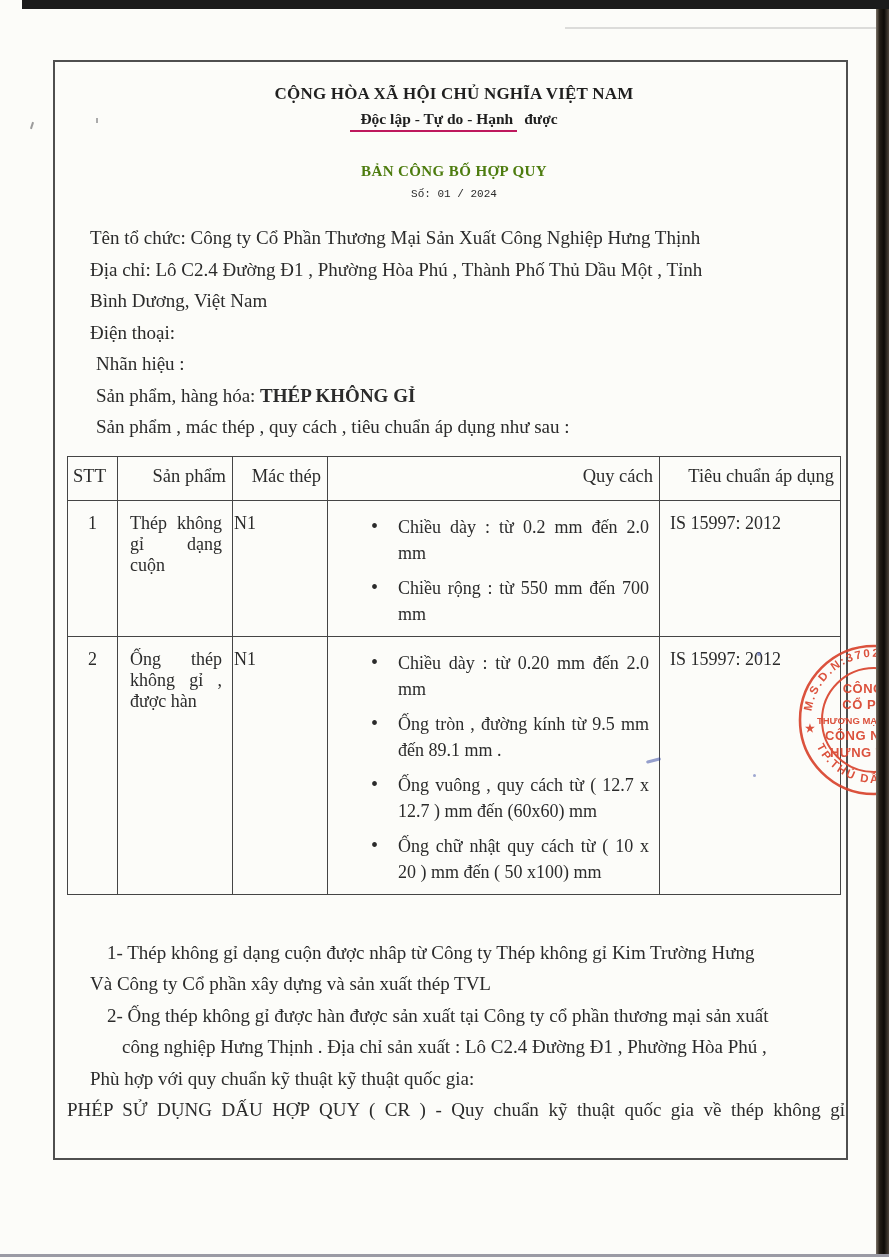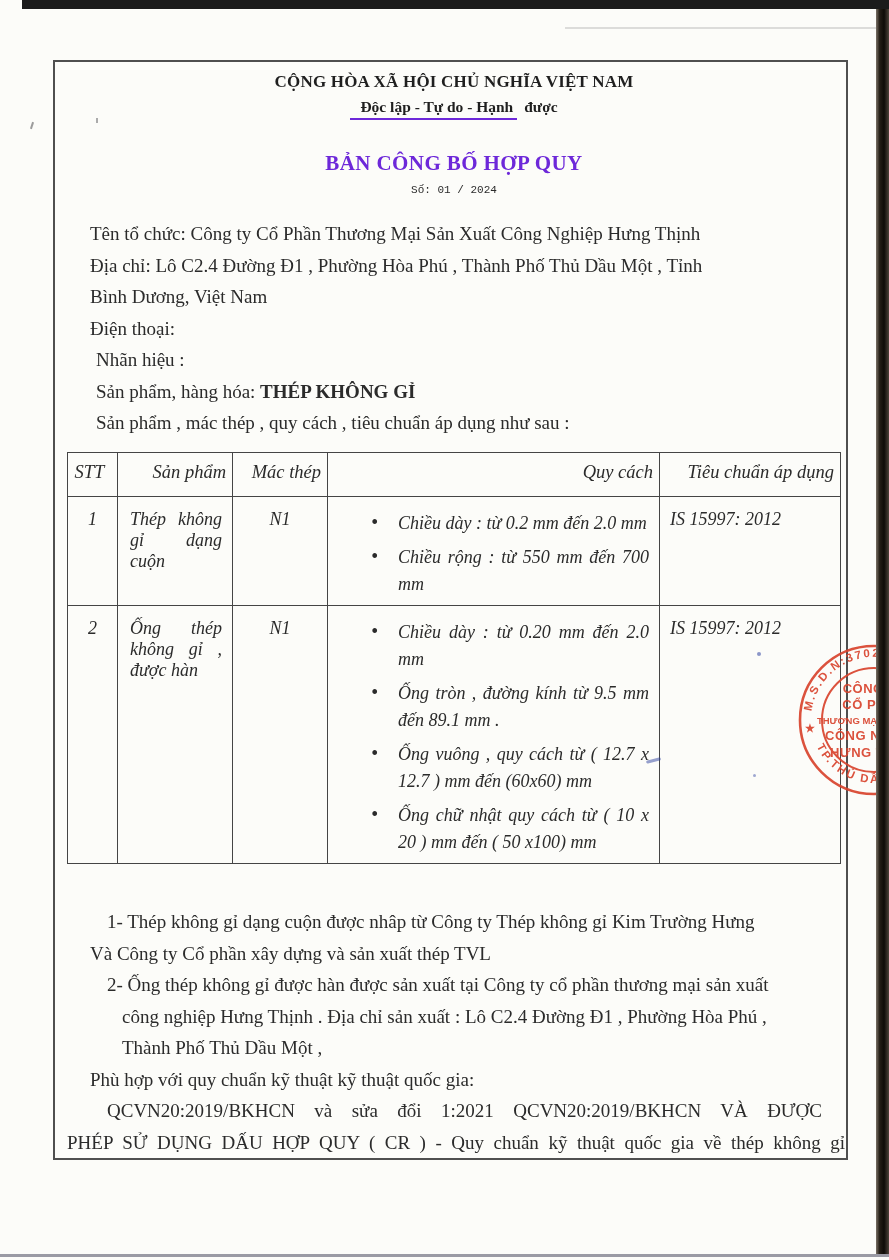--- a/index.html
+++ b/index.html
@@ -13,42 +13,42 @@
   .scan-right-strip{position:absolute; top:4px; right:0; width:13px; bottom:6px; z-index:11;
     background:linear-gradient(to right,#7a7166 0%, #241e16 28%, #0e0b07 62%, #4d443a 100%);}
   .scan-bottom-line{position:absolute; left:0; right:0; bottom:3px; height:3px; background:#9a9aa4; z-index:12;}
   .scan-streak{position:absolute; top:27px; left:565px; right:10px; height:2px; background:#dcdcda; z-index:1;}
   .speck{position:absolute; z-index:6;}
   
   .doc-border{
     position:absolute; left:53px; top:60px; width:795px; height:1100px;
     border:2px solid #4f4f4f; box-sizing:border-box; background:transparent; z-index:2;
   }
-  .doc-content{padding:8px 28px 0 35px;}
+  .doc-content{padding:20px 28px 0 35px;}
   .c{text-align:center;}
   .national-title{margin-top:2px; font-size:17px; font-weight:bold; letter-spacing:.2px; color:#1f1f1f;}
   .motto{margin-top:6px; font-size:15.5px; font-weight:bold; color:#1f1f1f;}
-  .motto .u{display:inline-block; border-bottom:2px solid #6d28d9; padding:0 4px 2px 10px;}
+  .motto .u{display:inline-block; border-bottom:2px solid #be185d; padding:0 4px 2px 10px;}
   .motto .tail{margin-left:7px;}
-  .doc-title{margin-top:31px; font-size:21px; font-weight:bold; letter-spacing:.4px; color:#6d28d9;}
+  .doc-title{margin-top:31px; font-size:15px; font-weight:bold; letter-spacing:.4px; color:#4d7c0f;}
   .doc-number{margin-top:8px; font-size:11px;font-family:Liberation Mono, monospace;}
   .info{margin-top:22px; font-size:19px; line-height:31.5px;}
   .info .line{white-space:nowrap;}
   .indent-sm{padding-left:6px;}
   .bold{font-weight:bold;}
   
   .doc-table{border-collapse:collapse; table-layout:fixed; width:773px; margin-left:-23px; margin-top:13px;
     font-size:18px; color:#2b2b2b;}
-  .doc-table th,.doc-table td{border:1.5px solid #454545; vertical-align:top; box-sizing:border-box;font-style:italic;}
+  .doc-table th,.doc-table td{border:1.5px solid #454545; vertical-align:top; box-sizing:border-box;}
   .doc-table th{font-weight:400; text-align:right; height:44px; padding:9px 6px 0 10px; font-size:18.5px;}
   .doc-table th.cc{text-align:center; padding-left:0;}
   .row-1{height:93px;} .row-2{height:238px;}
   td.stt{ text-align:center; padding-top:12px;}
   td.prod{padding:12px 10px 0 12px; text-align:justify;}
-  td.grade{text-align:center; padding-top:12px;}
+  td.grade{text-align:left; padding-top:12px;}
   td.specs{padding:13px 10px 0 36px;}
   td.std{padding:12px 6px 0 10px;}
   .spec-item{position:relative; padding-left:34px; text-align:justify; line-height:26.5px; margin-bottom:8px;}
   .spec-item::before{content:"\2022"; position:absolute; left:7px; top:-1px; font-size:20px;}
   
   .notes{margin-top:42px; font-size:19px; line-height:31.5px;}
   .ind-17{margin-left:17px;}
   .ind-32{margin-left:32px;}
   .jfull{text-align:justify; text-align-last:justify;}
   .note5-l1{margin-left:17px; width:715px;}
@@ -137,23 +137,21 @@
           <td class="std">IS 15997: 2012</td>
         </tr>
       </tbody>
         </table>
 
       <div class="notes">
         <div class="ind-17">1-  Thép không gỉ dạng cuộn được nhâp từ Công ty Thép không gỉ Kim Trường Hưng</div>
         <div>Và Công ty Cổ phần xây dựng và sản xuất thép TVL</div>
         <div class="ind-17">2-  Ống thép không gỉ được hàn được sản xuất tại Công ty cổ phần thương mại sản xuất</div>
         <div class="ind-32">công nghiệp Hưng Thịnh . Địa chỉ sản xuất : Lô C2.4 Đường Đ1 , Phường Hòa Phú ,</div>
-        <div class="ind-32">Thành Phố Thủ Dầu Một ,</div>
         <div>Phù hợp với quy chuẩn kỹ thuật kỹ thuật quốc gia:</div>
-        <div class="jfull note5-l1">QCVN20:2019/BKHCN và sửa đổi 1:2021 QCVN20:2019/BKHCN VÀ ĐƯỢC</div>
         <div class="jfull note5-l2">PHÉP SỬ DỤNG DẤU HỢP QUY ( CR ) -  Quy chuẩn kỹ thuật quốc gia về thép không gỉ</div>
       </div>
 
     </div>
   </div>
 
   <svg class="stamp" viewBox="0 0 170 170">
     <circle cx="84" cy="83" r="74" stroke-width="2.6"></circle>
     <circle cx="84" cy="83" r="52" stroke-width="2"></circle>
     <defs>

